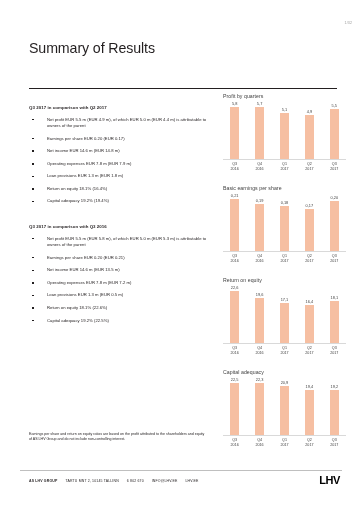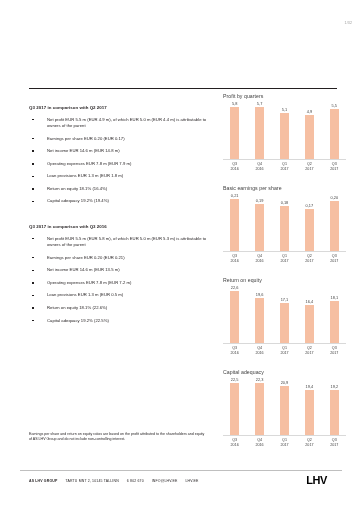--- a/index.html
+++ b/index.html
@@ -188,38 +188,39 @@
     display: flex;
     align-items: center;
     gap: 8px;
     font-size: 3.5px;
     color: #231f20;
     letter-spacing: 0.15px;
   }
   .footer-company { font-weight: 700; }
   .logo {
     position: absolute;
-    right: 35px;
+    right: 22px;
     top: 474px;
     font-size: 11px;
     font-weight: 700;
     letter-spacing: -0.4px;
     color: #000000;
     font-family: "Liberation Sans", sans-serif;
     text-align: center;
   }
 </style>
 </head>
 <body>
 
 <div class="page">
 
   <div class="page-number">1/32</div>
 
   <div class="title-block">
+    <div class="title-line">Summary of Results</div>
   </div>
   <div class="title-rule"></div>
 
   <div class="left-col">
 
     <div>
       <div class="section-heading">Q3 2017 in comparison with Q2 2017</div>
       <ul class="bullet-list">
         <li class="bullet-item">Net profit EUR 5.5 m (EUR 4.9 m), of which EUR 5.0 m (EUR 4.4 m) is attributable to owners of the parent</li>
         <li class="bullet-item">Earnings per share EUR 0.20 (EUR 0.17)</li>

